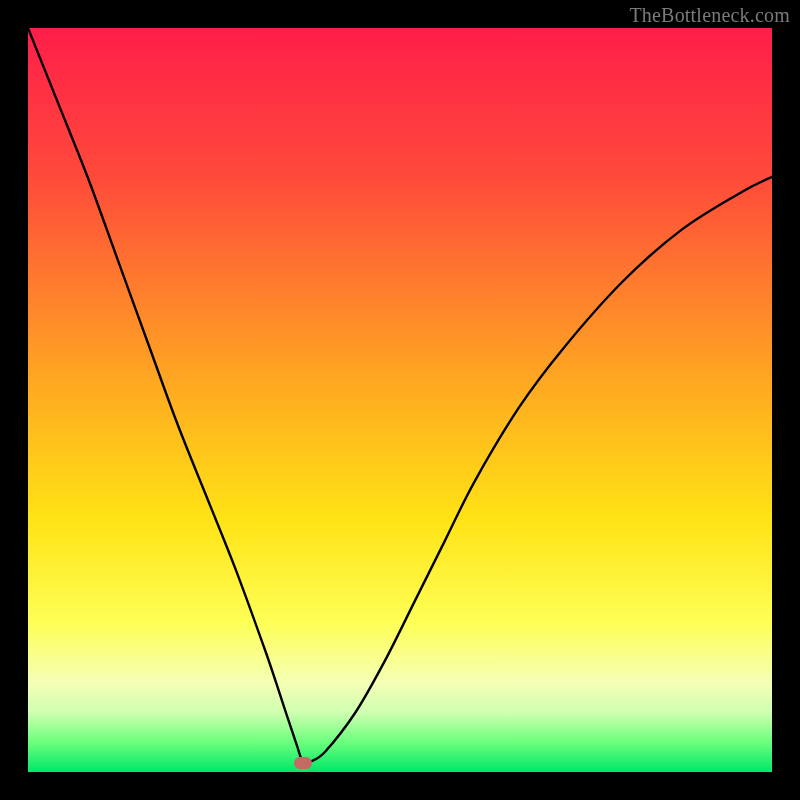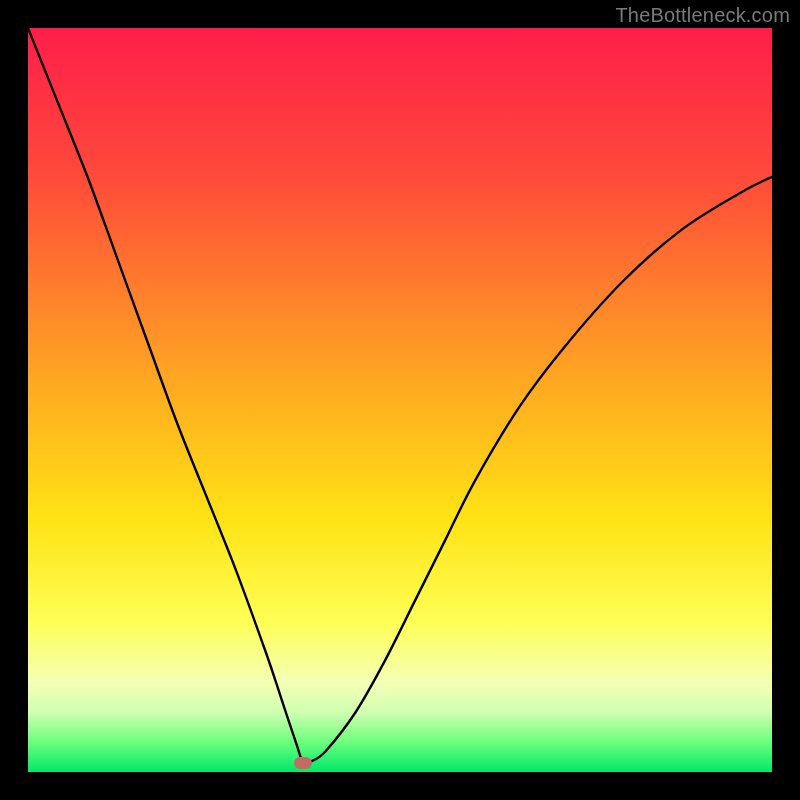--- a/index.html
+++ b/index.html
@@ -43,20 +43,21 @@
     );
   }
   .watermark {
     position: absolute;
     top: 4px;
     right: 10px;
     color: #7a7a7a;
     font-size: 20px;
     letter-spacing: 0.2px;
     user-select: none;
+    font-family: Liberation Serif, serif;
   }
   svg.curve {
     position: absolute;
     inset: 0;
     width: 100%;
     height: 100%;
   }
   .marker {
     position: absolute;
     width: 18px;

